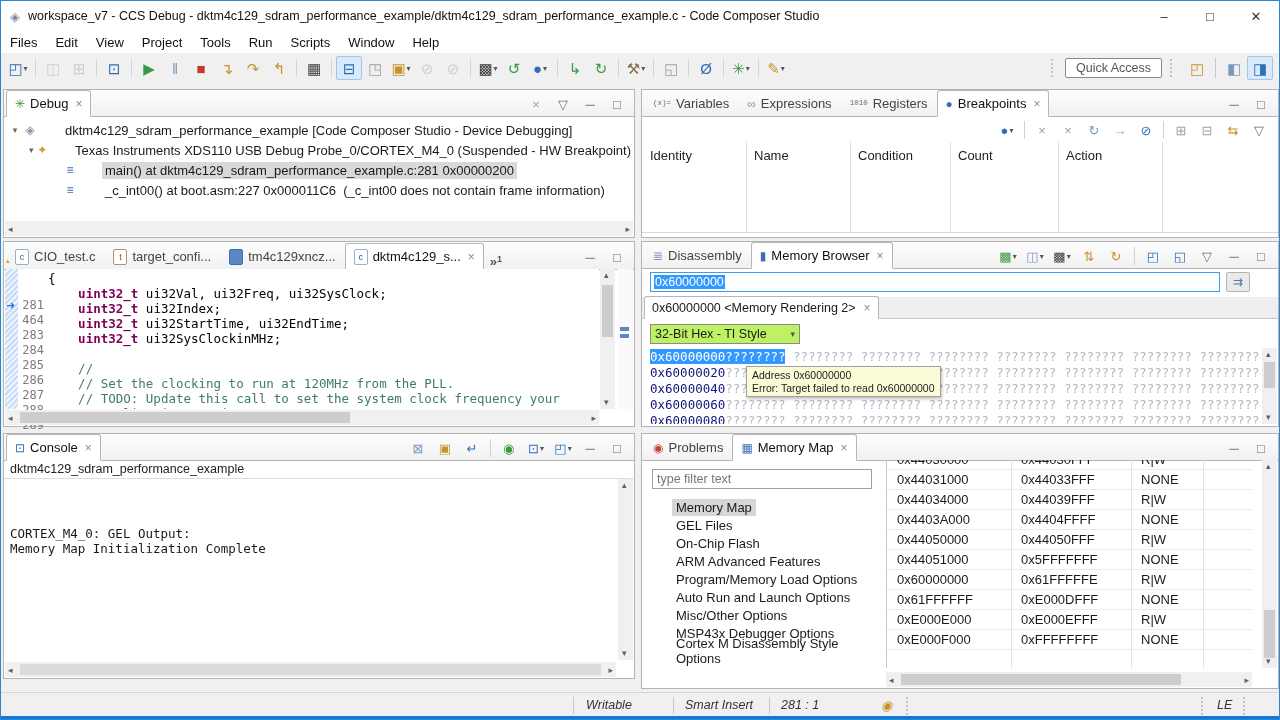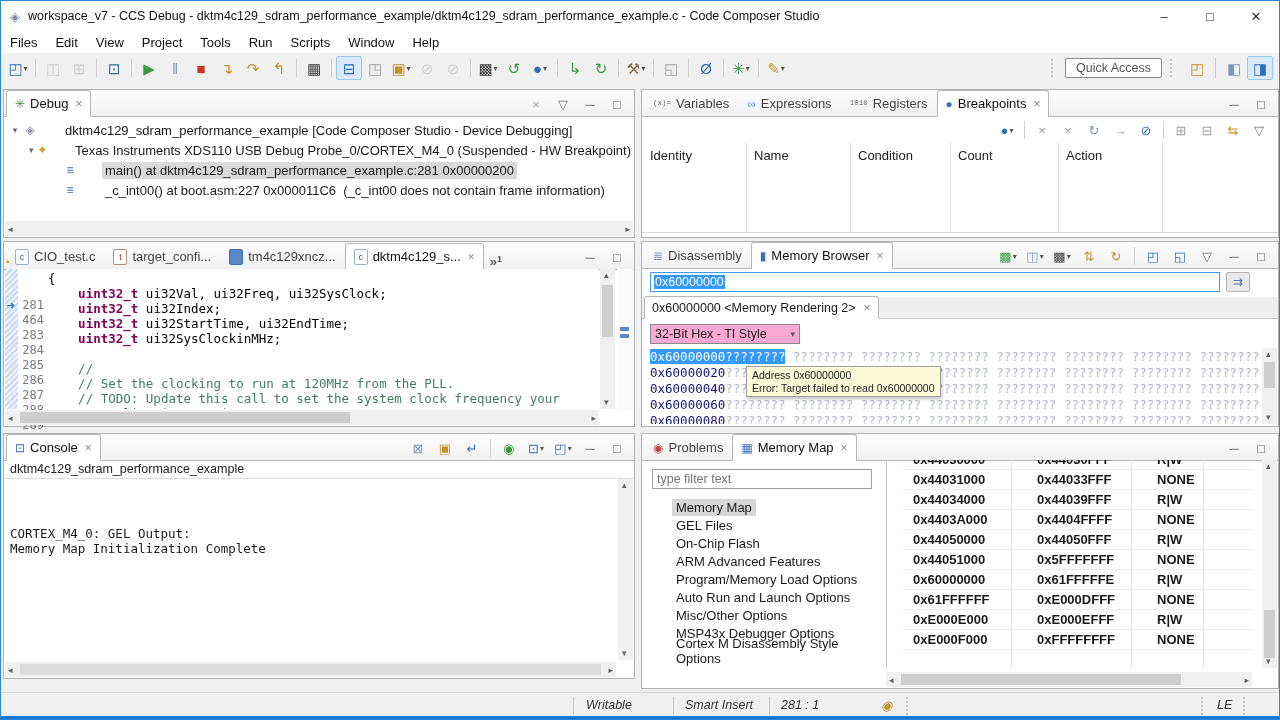--- a/index.html
+++ b/index.html
@@ -82,21 +82,21 @@
   #ed-overview{position:absolute;right:1px;top:27px;width:16px;bottom:17px;background:#fafafa;}
   .ov-mark{position:absolute;left:3px;width:9px;height:4px;background:#5b87c5;}
   #ed-hscroll{left:1px;bottom:1px;height:15px;right:35px;}
   
   #p-mem{left:640px;top:240px;width:638px;height:186px;}
   #mem-addr{position:absolute;left:8px;top:30px;width:570px;height:20px;border:1px solid #3d9bf0;background:#fff;display:flex;align-items:center;font-size:12.5px;padding-left:3px;box-sizing:border-box;}
   #mem-addr .seltext{background:#3399ff;color:#fff;padding:0 1px;}
   #mem-go{position:absolute;left:584px;top:30px;width:24px;height:20px;border:1px solid #b5b5b5;background:#e9e9e9;border-radius:2px;display:flex;align-items:center;justify-content:center;color:#5577aa;font-size:12px;box-sizing:border-box;}
   #mem-rtabrow{position:absolute;left:0;top:55px;width:636px;height:22px;background:#efefef;border-bottom:1px solid #c6c6c6;display:flex;align-items:flex-end;padding-left:2px;box-sizing:border-box;}
   #mem-rtab{display:flex;align-items:center;gap:6px;background:#fff;border:1px solid #b6b6b6;border-bottom-color:#fff;border-radius:3px 3px 0 0;height:21px;padding:0 7px;font-size:12.5px;margin-bottom:-1px;}
-  #mem-fmt{position:absolute;left:8px;top:82px;width:150px;height:20px;border:1px solid #8a8a8a;background:#f9a8d4;display:flex;align-items:center;font-size:12.5px;padding:0 4px;box-sizing:border-box;}
+  #mem-fmt{position:absolute;left:8px;top:82px;width:150px;height:20px;border:1px solid #8a8a8a;background:#bef264;display:flex;align-items:center;font-size:12.5px;padding:0 4px;box-sizing:border-box;}
   #mem-fmt .dd{margin-left:auto;color:#555;font-size:9px;}
   #mem-grid{position:absolute;left:0;top:106px;width:610px;bottom:2px;overflow:hidden;padding-left:8px;}
   .mrow{height:16px;display:flex;align-items:center;white-space:pre;font:12.5px "DejaVu Sans Mono",monospace;}
   .maddr{width:92px;color:#14147a;}
   .mq{color:#b2b6c6;}
   .msel{background:#3399ff;color:#fff;}
   #mem-vscroll{right:1px;top:106px;width:15px;bottom:2px;}
   #mem-tooltip{position:absolute;left:104px;top:124px;background:#fbfbd8;border:1px solid #a0a0a0;box-shadow:1px 2px 3px rgba(0,0,0,.25);padding:2px 5px;font-size:10.5px;line-height:12.5px;white-space:nowrap;z-index:6;color:#222;}
   
   #p-console{left:2px;top:432px;width:632px;height:246px;}
@@ -105,21 +105,21 @@
   #con-vscroll{right:1px;top:45px;width:15px;bottom:18px;}
   #con-hscroll{left:1px;bottom:1px;height:15px;right:18px;}
   
   #p-map{left:640px;top:432px;width:638px;height:256px;}
   #map-filter{position:absolute;left:10px;top:35px;width:220px;height:20px;border:1px solid #a0a0a0;font-size:12.5px;padding:0 4px;box-sizing:border-box;font-family:"Liberation Sans",sans-serif;color:#333;}
   #map-list{position:absolute;left:30px;top:64px;width:210px;}
   .map-item{height:18px;font-size:13px;color:#1a1a1a;display:flex;align-items:center;}
   .map-item .lbl{padding:1px 4px;}
   .map-item.selected .lbl{background:#d6d6d6;}
   #map-table{position:absolute;left:244px;top:26px;width:366px;bottom:20px;overflow:hidden;border-left:1px solid #c8c8c8;}
-  #map-rows{position:absolute;left:16px;top:-10px;width:366px;font-weight:bold;}
+  #map-rows{position:absolute;left:0;top:-10px;width:366px;}
   .mm-row{height:19px;border-bottom:1px solid #ececec;display:flex;font-size:13px;align-items:center;}
   .mm-c{padding-left:10px;box-sizing:border-box;}
   .mm-c0{width:124px}.mm-c1{width:120px}.mm-c2{width:72px}.mm-c3{width:50px}
   .mm-colline{position:absolute;top:0;bottom:0;width:1px;background:#e4e4e4;}
   #map-vscroll{right:1px;top:26px;width:15px;bottom:20px;}
   #map-hscroll{left:244px;bottom:1px;height:15px;width:366px;}
   
   #statusbar{position:absolute;left:0;top:691px;width:100%;height:26px;background:#f0f0f0;border-top:1px solid #d5d5d5;font-size:12.5px;color:#333;}
   .st-sep{position:absolute;top:4px;height:17px;width:1px;background:#c8c8c8;}
   .st-item{position:absolute;top:5px;font-style:italic;}

